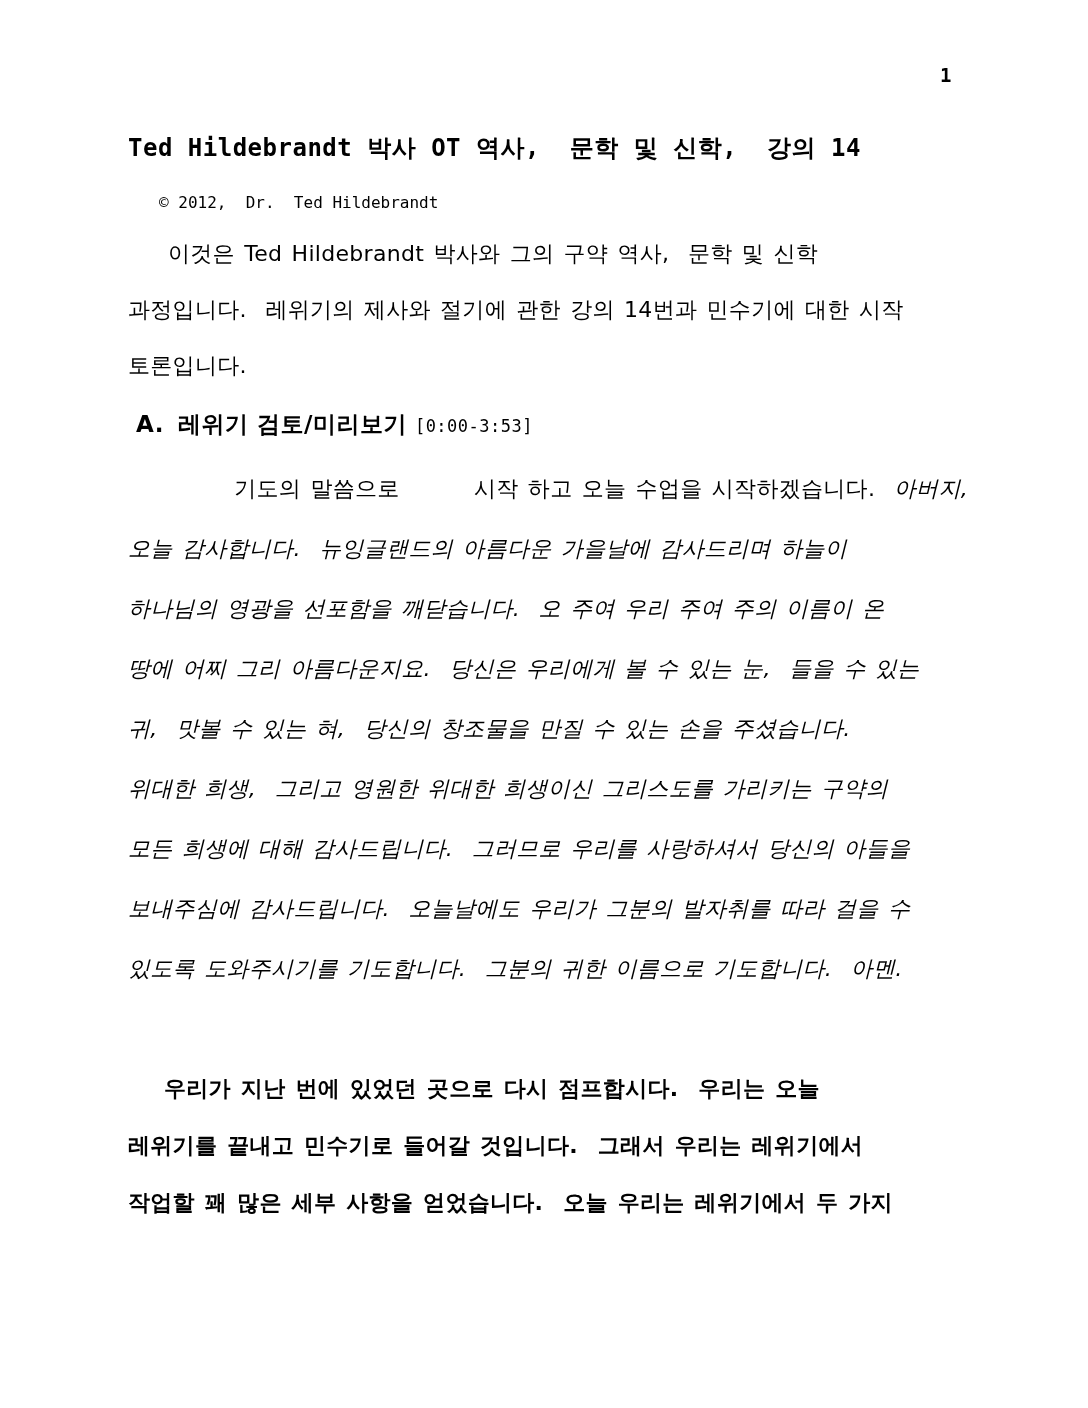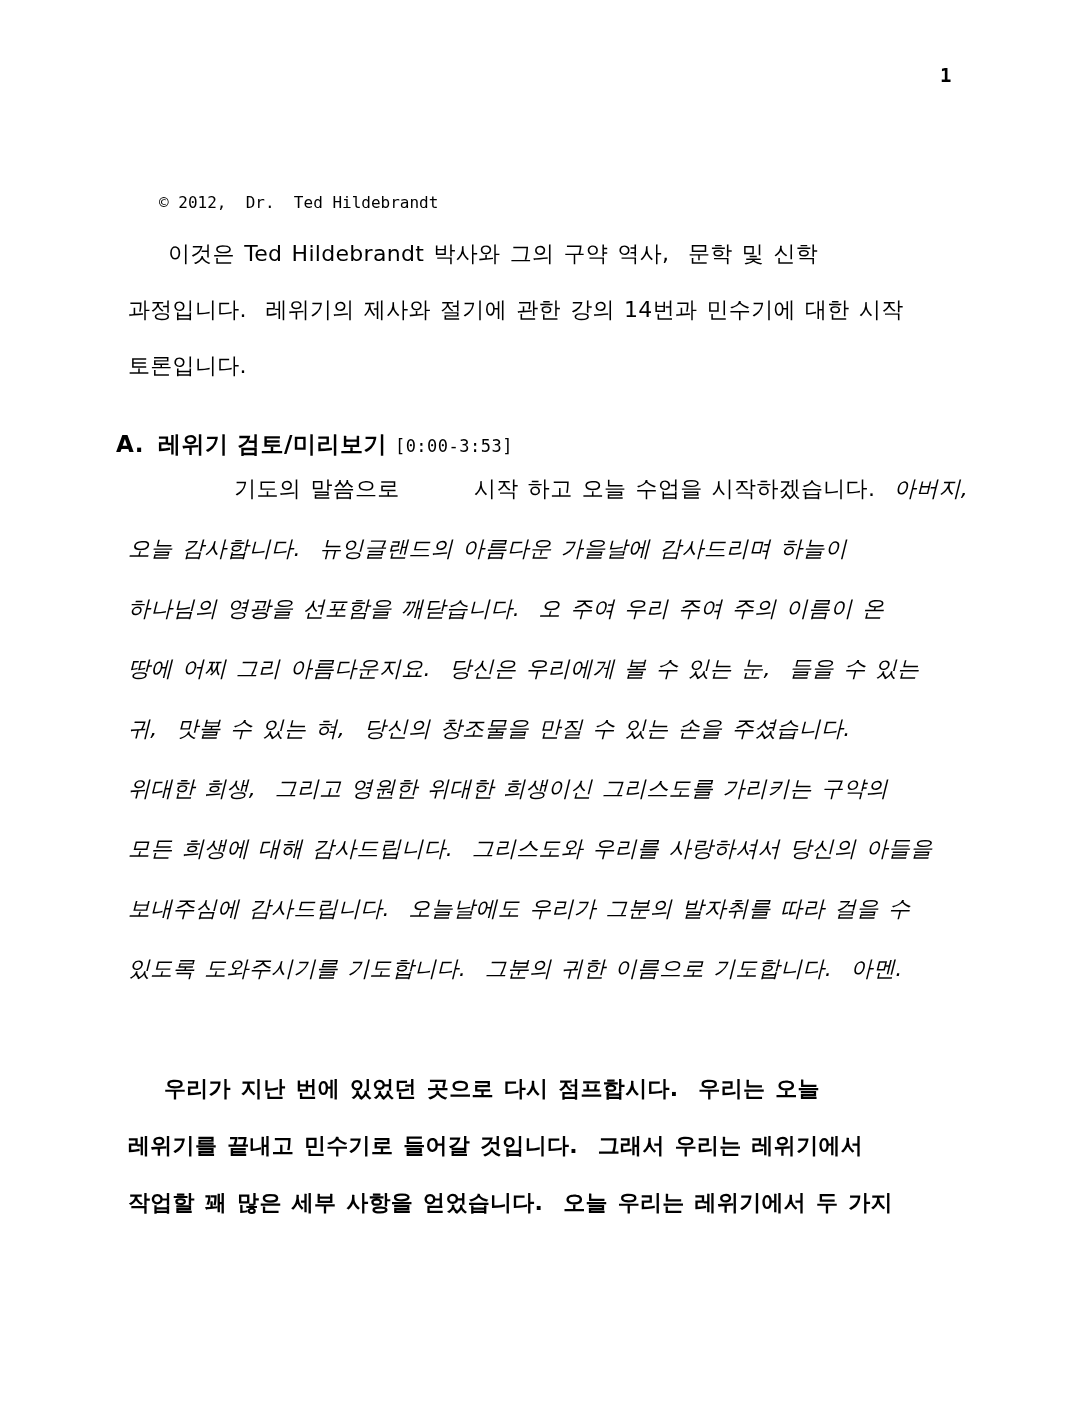--- a/index.html
+++ b/index.html
@@ -53,25 +53,24 @@
   .body-block .line {
     display: block;
     line-height: 1.1;
   }
   .intro { top: 242px; }
   .intro .line { height: 56px; }
   .intro .line.indent { padding-left: 40px; }
 
   .section-heading {
     top: 409px;
-    left: 116px;
+    left: 136px;
     font-size: 23px;
     font-weight: bold;
     letter-spacing: 0.5px;
-    margin-top: 20px;
   }
   .section-heading .hlabel { margin-right: 14px; }
   .section-heading .timestamp {
     font-family: "DejaVu Sans Mono", monospace;
     font-weight: normal;
     font-size: 17px;
     margin-left: 8px;
   }
 
   .prayer { top: 477px; }
@@ -83,41 +82,42 @@
   .closing .line { height: 57px; }
   .closing .line.indent { padding-left: 36px; }
 </style>
 </head>
 <body>
 
 <div class="page">
 
   <div class="abs page-number">1</div>
 
+  <div class="abs doc-title pre">Ted Hildebrandt 박사 OT 역사,  문학 및 신학,  강의 14</div>
 
   <div class="abs copyright pre">© 2012,  Dr.  Ted Hildebrandt</div>
 
   <div class="abs body-block intro">
     <span class="line indent pre">이것은 Ted Hildebrandt 박사와 그의 구약 역사,  문학 및 신학</span>
     <span class="line pre">과정입니다.  레위기의 제사와 절기에 관한 강의 14번과 민수기에 대한 시작</span>
     <span class="line pre">토론입니다.</span>
   </div>
 
   <div class="abs section-heading">
     <span class="hlabel">A.</span><span>레위기 검토/미리보기</span><span class="timestamp">[0:00-3:53]</span>
   </div>
 
   <div class="abs body-block prayer">
     <span class="line lead pre"><span class="pre">기도의 말씀으로        시작 하고 오늘 수업을 시작하겠습니다.  </span><span class="italic pre">아버지,</span></span>
     <span class="line italic pre">오늘 감사합니다.  뉴잉글랜드의 아름다운 가을날에 감사드리며 하늘이</span>
     <span class="line italic pre">하나님의 영광을 선포함을 깨닫습니다.  오 주여 우리 주여 주의 이름이 온</span>
     <span class="line italic pre">땅에 어찌 그리 아름다운지요.  당신은 우리에게 볼 수 있는 눈,  들을 수 있는</span>
     <span class="line italic pre">귀,  맛볼 수 있는 혀,  당신의 창조물을 만질 수 있는 손을 주셨습니다.</span>
     <span class="line italic pre">위대한 희생,  그리고 영원한 위대한 희생이신 그리스도를 가리키는 구약의</span>
-    <span class="line italic pre">모든 희생에 대해 감사드립니다.  그리스도와 우리를 사랑하셔서 당신의 아들을</span>
+    <span class="line italic pre">모든 희생에 대해 감사드립니다.  그러므로 우리를 사랑하셔서 당신의 아들을</span>
     <span class="line italic pre">보내주심에 감사드립니다.  오늘날에도 우리가 그분의 발자취를 따라 걸을 수</span>
     <span class="line italic pre">있도록 도와주시기를 기도합니다.  그분의 귀한 이름으로 기도합니다.  아멘.</span>
   </div>
 
   <div class="abs body-block closing">
     <span class="line indent pre">우리가 지난 번에 있었던 곳으로 다시 점프합시다.  우리는 오늘</span>
     <span class="line pre">레위기를 끝내고 민수기로 들어갈 것입니다.  그래서 우리는 레위기에서</span>
     <span class="line pre">작업할 꽤 많은 세부 사항을 얻었습니다.  오늘 우리는 레위기에서 두 가지</span>
   </div>
 

